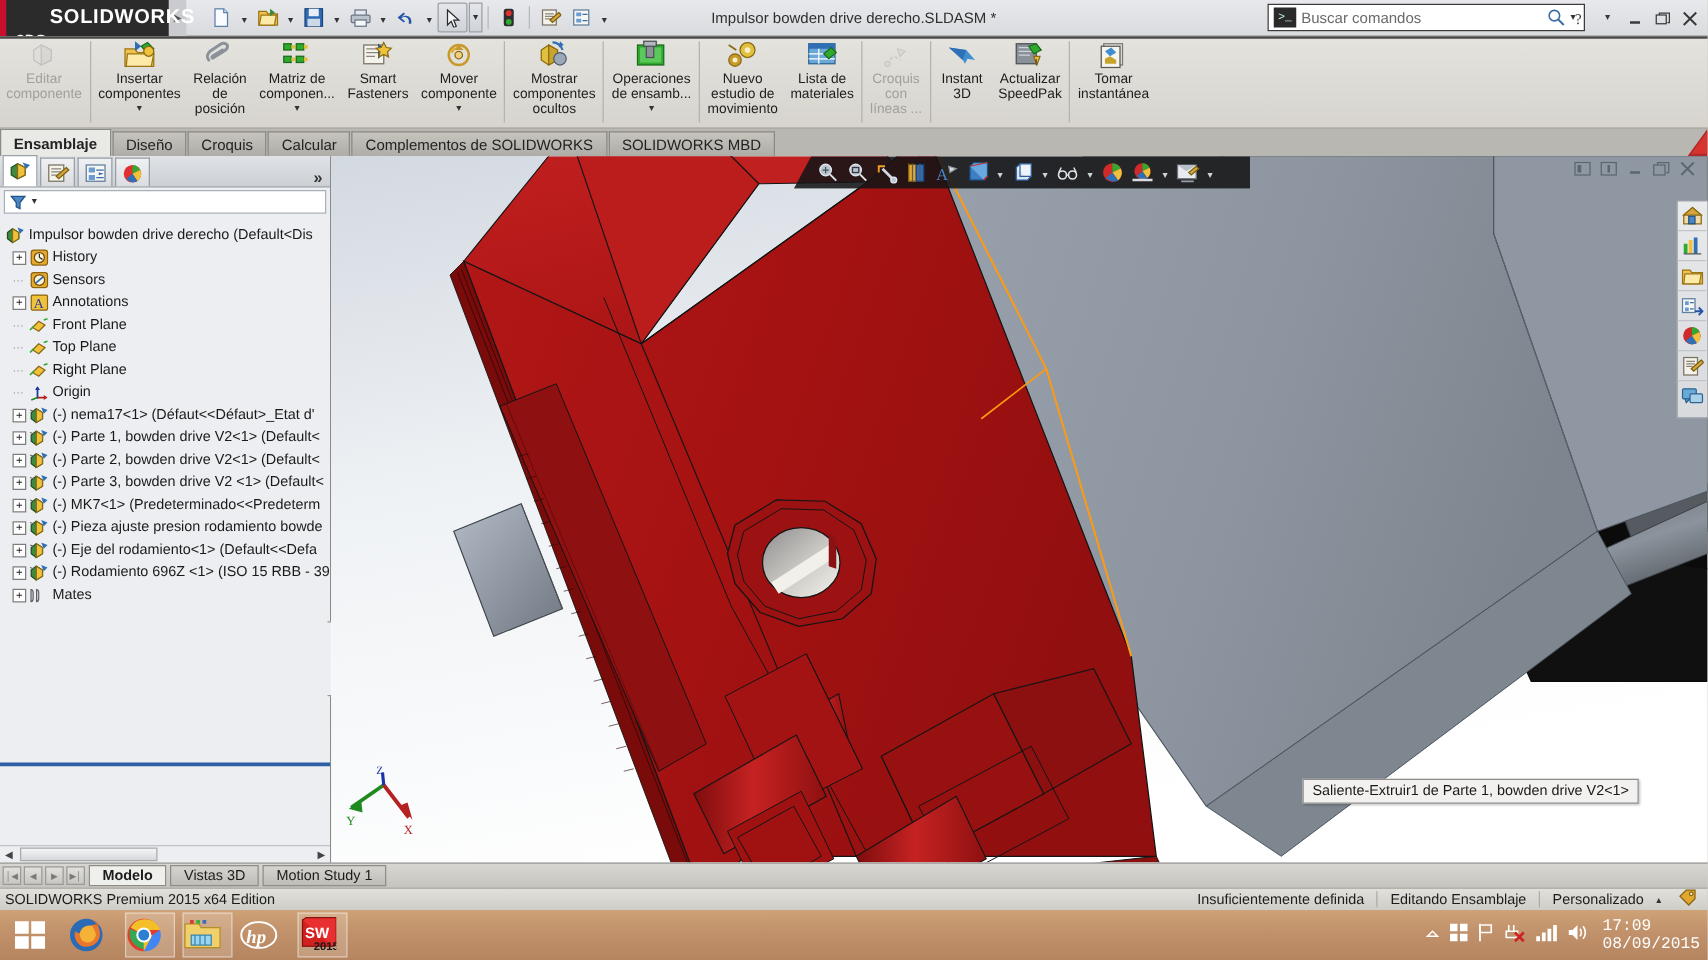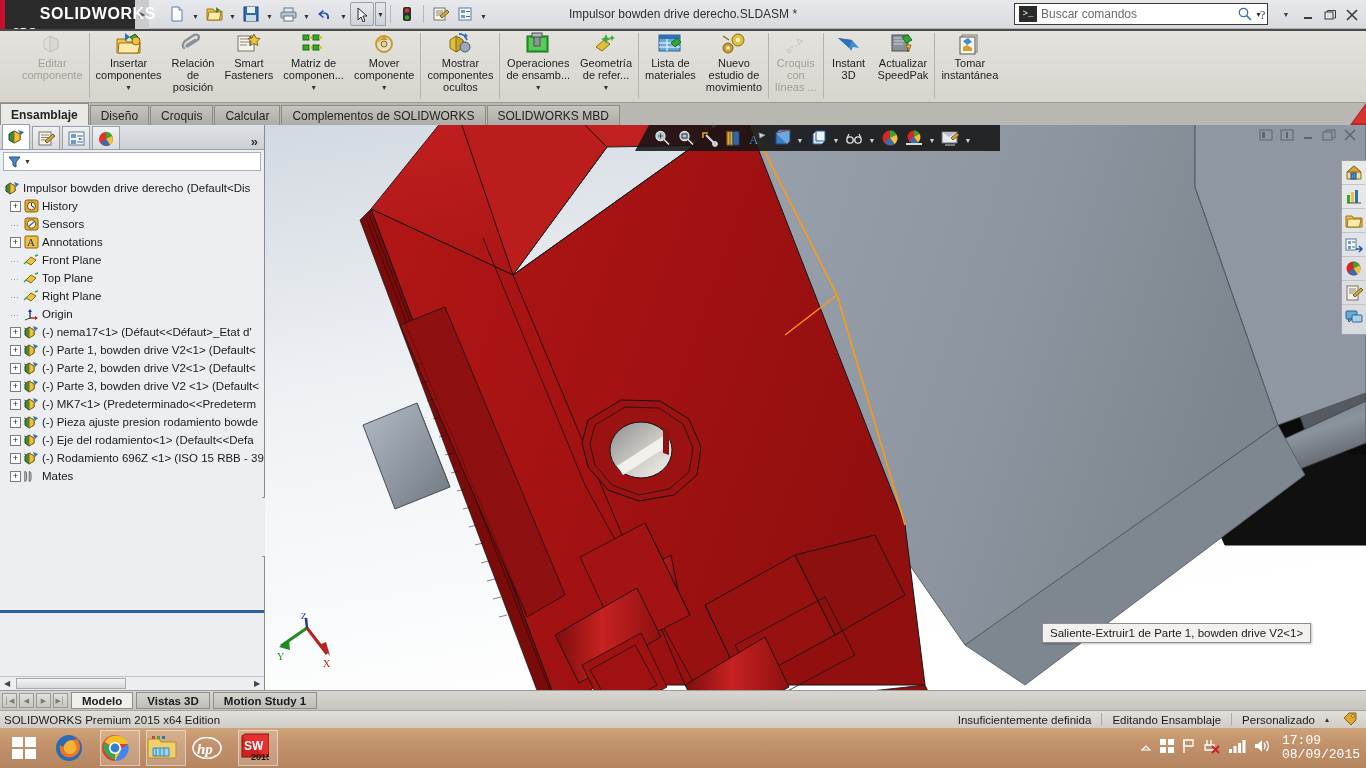--- a/index.html
+++ b/index.html
@@ -37,21 +37,21 @@
     font-family:"Liberation Mono", monospace; }
   #searchtext { flex:1; font-size:12px; color:#6a6a6a; }
   #winbtns { position:absolute; right:4px; top:0; height:29px; display:flex;
     align-items:center; gap:2px; }
   .wbtn { width:20px; height:20px; display:flex; align-items:center;
     justify-content:center; font-size:11px; color:#3a3a3a; }
 
   
   #ribbon { position:absolute; left:0; top:29px; width:1366px; height:74px;
     background:linear-gradient(#e4e3de,#d6d4cd); display:flex; align-items:stretch;
-    border-bottom:1px solid #9d9b94;padding-left:17px; }
+    border-bottom:1px solid #9d9b94; }
   #ribbon::before{ content:""; position:absolute; left:0; top:0; width:1366px; height:2px;
     background:#4a4a4a; }
   .rgrp { display:flex; align-items:stretch; }
   .rsep { width:1px; background:#b5b3ac; margin:4px 1px 4px 1px; }
   .ritem { width:auto; min-width:48px; padding:3px 5px 0 5px; display:flex;
     flex-direction:column; align-items:center; text-align:center;
     font-size:11px; color:#1e1e1e; line-height:12px; }
   .ritem.dis { color:#a3a099; }
   .ritem .ico { width:26px; height:24px; display:flex; align-items:center;
     justify-content:center; margin-bottom:1px; }
@@ -131,21 +131,21 @@
 
   
   #doctabs { position:absolute; left:0; top:690px; width:1366px; height:20px;
     background:linear-gradient(#d8d6d0,#c6c4be); display:flex; align-items:center;
     border-top:1px solid #9a9a9a; }
   .navb { width:15px; height:15px; margin-left:2px; border:1px solid #9a9a9a;
     background:linear-gradient(#e2e0da,#c8c6c0); display:flex; align-items:center;
     justify-content:center; font-size:7px; color:#7c7a76; }
   .dtab { height:17px; line-height:17px; padding:0 10px; font-size:11.5px;
     background:linear-gradient(#d6d4ce,#bfbdb7); border:1px solid #8f8d88;
-    margin-left:3px; color:#1c1c1c;font-weight:bold; }
+    margin-left:3px; color:#1c1c1c; }
   .dtab.active { background:#efefec; font-weight:bold; }
   #statusbar { position:absolute; left:0; top:710px; width:1366px; height:18px;
     background:linear-gradient(#e2e0da,#cfcdc7); border-top:1px solid #a8a6a0;
     display:flex; align-items:center; font-size:11.5px; color:#1c1c1c; }
   #statusbar .sleft { padding-left:4px; }
   .sitem { padding:0 10px; }
   .ssep { width:1px; height:13px; background:#aeaca6; }
 
   
   #taskbar { position:absolute; left:0; top:728px; width:1366px; height:40px;
@@ -316,32 +316,20 @@
             <path d="M4 15c-2-2-1-5 1-7l9-6c2-1 5 0 5 2s-1 3-3 4l-8 5c-1 1-2 0-1-1l8-5" fill="none" stroke="#8b9199" stroke-width="2.4" stroke-linecap="round"></path>
           </svg>
         </div>
         <div class="lbl">Relación
 de
 posición</div>
       </div>
       <div class="ritem">
         <div class="ico">
           <svg width="26" height="22" viewBox="0 0 26 22">
-            <rect x="2" y="3" width="16" height="15" fill="#f4f2ea" stroke="#7a7464"></rect>
-            <path d="M4 6h10M4 9h10M4 12h7" stroke="#8b8578"></path>
-            <path d="M14 3l5 5-5 5z" fill="#6b9bd2" stroke="#23527f"></path>
-            <path d="M18 1l2 4 4 .5-3 3 .8 4-3.8-2-3.8 2 .8-4-3-3 4-.5z" fill="#f0c23c" stroke="#8a6a12"></path>
-          </svg>
-        </div>
-        <div class="lbl">Smart
-Fasteners</div>
-      </div>
-      <div class="ritem">
-        <div class="ico">
-          <svg width="26" height="22" viewBox="0 0 26 22">
             <g fill="#2faa2f" stroke="#1a6b1a">
               <rect x="2" y="2" width="6" height="5"></rect>
               <rect x="12" y="2" width="6" height="5"></rect>
               <rect x="2" y="12" width="6" height="5"></rect>
               <rect x="12" y="12" width="6" height="5"></rect>
             </g>
             <g fill="#e0c03c">
               <rect x="8" y="3" width="3" height="3"></rect>
               <rect x="18" y="3" width="3" height="3"></rect>
               <rect x="8" y="13" width="3" height="3"></rect>
@@ -349,20 +337,32 @@
             </g>
           </svg>
         </div>
         <div class="lbl">Matriz de
 componen...</div>
         <div class="dd">▼</div>
       </div>
       <div class="ritem">
         <div class="ico">
           <svg width="26" height="22" viewBox="0 0 26 22">
+            <rect x="2" y="3" width="16" height="15" fill="#f4f2ea" stroke="#7a7464"></rect>
+            <path d="M4 6h10M4 9h10M4 12h7" stroke="#8b8578"></path>
+            <path d="M14 3l5 5-5 5z" fill="#6b9bd2" stroke="#23527f"></path>
+            <path d="M18 1l2 4 4 .5-3 3 .8 4-3.8-2-3.8 2 .8-4-3-3 4-.5z" fill="#f0c23c" stroke="#8a6a12"></path>
+          </svg>
+        </div>
+        <div class="lbl">Smart
+Fasteners</div>
+      </div>
+      <div class="ritem">
+        <div class="ico">
+          <svg width="26" height="22" viewBox="0 0 26 22">
             <circle cx="13" cy="11" r="8" fill="none" stroke="#c89a2c" stroke-width="2"></circle>
             <path d="M13 3l-4 4h8z" fill="#c89a2c"></path>
             <path d="M6 8l4-4v3l-2 3z" fill="#e0b23c"></path>
             <circle cx="13" cy="11" r="3" fill="#f0d07c" stroke="#8a6a12"></circle>
           </svg>
         </div>
         <div class="lbl">Mover
 componente</div>
         <div class="dd">▼</div>
       </div>
@@ -392,60 +392,48 @@
             <rect x="2" y="4" width="21" height="16" fill="#2faa2f" stroke="#1a6b1a"></rect>
             <rect x="4" y="6" width="17" height="12" fill="#5bc85b"></rect>
             <rect x="9" y="2" width="6" height="12" fill="#8b9199" stroke="#4a5055"></rect>
             <rect x="7" y="1" width="10" height="4" fill="#b0b8c0" stroke="#4a5055"></rect>
           </svg>
         </div>
         <div class="lbl">Operaciones
 de ensamb...</div>
         <div class="dd">▼</div>
       </div>
-      <div class="ritem">
-        <div class="ico">
-          <svg width="26" height="22" viewBox="0 0 26 22">
-            <path d="M3 14l8-7 6 4-8 7z" fill="#e0c03c" stroke="#8a6a12"></path>
-            <path d="M13 1l1.5 3.5L18 6l-3.5 1.5L13 11l-1.5-3.5L8 6l3.5-1.5z" fill="#3faa3f"></path>
-            <path d="M19 2l1 2 2 1-2 1-1 2-1-2-2-1 2-1z" fill="#3faa3f"></path>
-          </svg>
-        </div>
-        <div class="lbl">Geometría
-de refer...</div>
-        <div class="dd">▼</div>
-      </div>
     </div>
     <div class="rsep"></div>
     <div class="rgrp">
-      <div class="ritem">
-        <div class="ico">
-          <svg width="26" height="22" viewBox="0 0 26 22">
-            <rect x="2" y="2" width="21" height="16" fill="#6aa8d8" stroke="#2b6490"></rect>
-            <rect x="2" y="2" width="21" height="4" fill="#2f6fb5"></rect>
-            <path d="M2 10h21M2 14h21M10 6v12" stroke="#fff"></path>
-            <path d="M14 10l6-5 4 4-6 5z" fill="#2faa2f" stroke="#1a6b1a"></path>
-          </svg>
-        </div>
-        <div class="lbl">Lista de
-materiales</div>
-      </div>
       <div class="ritem">
         <div class="ico">
           <svg width="26" height="24" viewBox="0 0 26 24">
             <circle cx="17" cy="8" r="6" fill="#e0c03c" stroke="#8a6a12"></circle>
             <circle cx="17" cy="8" r="2.3" fill="#f6efc8"></circle>
             <circle cx="7" cy="16" r="5" fill="#c89a2c" stroke="#8a6a12"></circle>
             <circle cx="7" cy="16" r="2" fill="#f6efc8"></circle>
             <path d="M2 4l6 4" stroke="#8a6a12" stroke-width="1.4"></path>
           </svg>
         </div>
         <div class="lbl">Nuevo
 estudio de
 movimiento</div>
+      </div>
+      <div class="ritem">
+        <div class="ico">
+          <svg width="26" height="22" viewBox="0 0 26 22">
+            <rect x="2" y="2" width="21" height="16" fill="#6aa8d8" stroke="#2b6490"></rect>
+            <rect x="2" y="2" width="21" height="4" fill="#2f6fb5"></rect>
+            <path d="M2 10h21M2 14h21M10 6v12" stroke="#fff"></path>
+            <path d="M14 10l6-5 4 4-6 5z" fill="#2faa2f" stroke="#1a6b1a"></path>
+          </svg>
+        </div>
+        <div class="lbl">Lista de
+materiales</div>
       </div>
     </div>
     <div class="rsep"></div>
     <div class="rgrp">
       <div class="ritem dis">
         <div class="ico" style="opacity: 0.42;">
           <svg width="26" height="22" viewBox="0 0 26 22">
             <path d="M4 18l7-6 6 3" fill="none" stroke="#b8b6b0" stroke-width="1.6" stroke-dasharray="3 2"></path>
             <path d="M14 6l6 2-4 4z" fill="#d8d6d0" stroke="#a8a6a0"></path>
             <circle cx="6" cy="18" r="2" fill="#d8d6d0" stroke="#a8a6a0"></circle>

